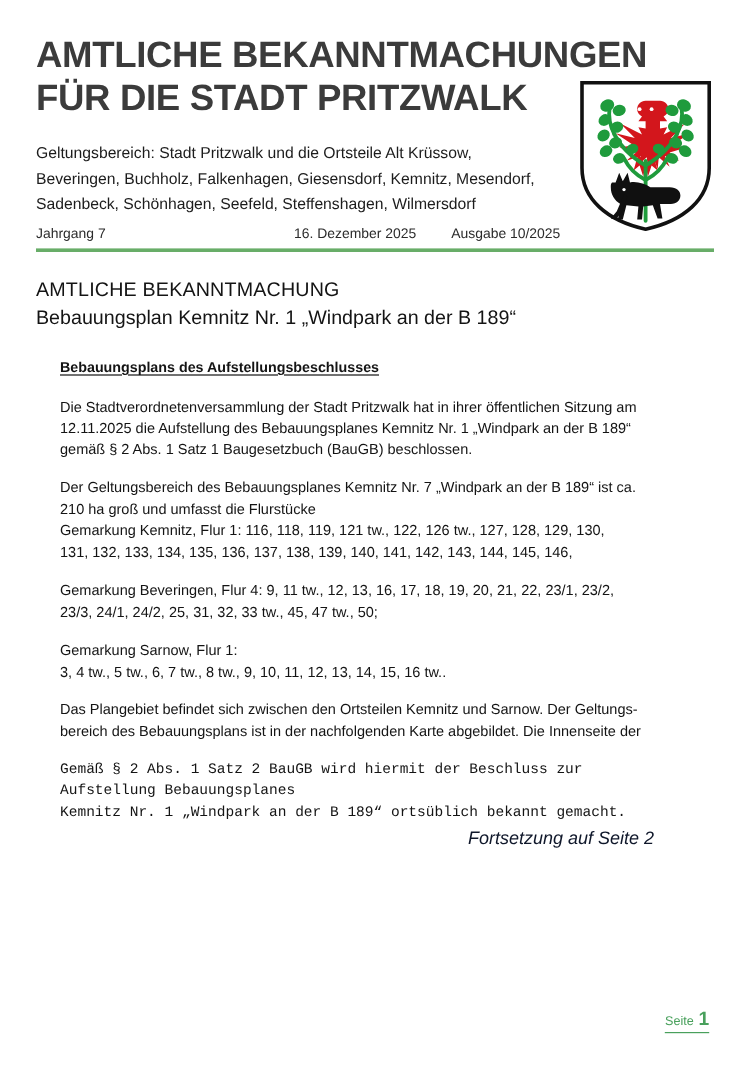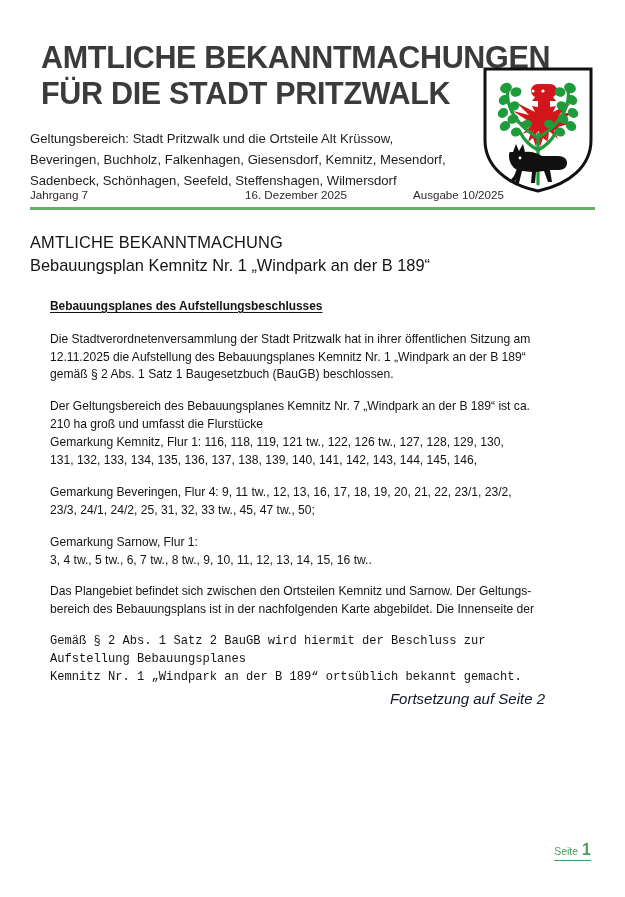--- a/index.html
+++ b/index.html
@@ -26,21 +26,21 @@
     top: 28px;
     width: 565px;
   }
   .masthead-title {
     font-size: 30.5px;
     font-weight: bold;
     line-height: 1.19;
     letter-spacing: -0.3px;
     color: #3b3b3b;
     width: 455px;
-    margin: 11px;
+    margin: 0;
   }
   .masthead-title .line {
     display: block;
     white-space: nowrap;
   }
 
   .scope {
     margin-top: 16px;
     width: 440px;
     font-size: 13.1px;
@@ -53,21 +53,21 @@
     position: absolute;
     left: 0;
     top: 160px;
     width: 565px;
     height: 20px;
     font-size: 11.6px;
     color: #2b2b2b;
   }
   .issue-row .jahrgang { position: absolute; left: 0; top: 0; }
   .issue-row .datum    { position: absolute; left: 215px; top: 0; }
-  .issue-row .ausgabe  { position: absolute; left: 383px; top: 0; }
+  .issue-row .ausgabe  { position: absolute; left: 346px; top: 0; }
 
   .rule-green {
     position: absolute;
     left: 30px;
     top: 207px;
     width: 565px;
     height: 3px;
     background: #68ad68;
   }
 
@@ -235,21 +235,21 @@
     </svg>
   </div>
 
   <div class="doc-heading">
     <div class="h1">AMTLICHE BEKANNTMACHUNG</div>
     <div class="h2">Bebauungsplan Kemnitz Nr. 1 „Windpark an der B 189“</div>
   </div>
 
   <div class="body">
 
-    <div class="section-title">Bebauungsplanes des Aufstellungsbeschlusses</div>
+    <div class="section-title">Bebauungsplans des Aufstellungsbeschlusses</div>
 
     <div class="para justify">
       <span class="line">Die Stadtverordnetenversammlung der Stadt Pritzwalk hat in ihrer öffentlichen Sitzung am</span>
       <span class="line">12.11.2025 die Aufstellung des Bebauungsplanes Kemnitz Nr. 1 „Windpark an der B 189“</span>
       <span class="line">gemäß § 2 Abs. 1 Satz 1 Baugesetzbuch (BauGB) beschlossen.</span>
     </div>
 
     <div class="para">
       <span class="line">Der Geltungsbereich des Bebauungsplanes Kemnitz Nr. 7 „Windpark an der B 189“ ist ca.</span>
       <span class="line">210 ha groß und umfasst die Flurstücke</span>

